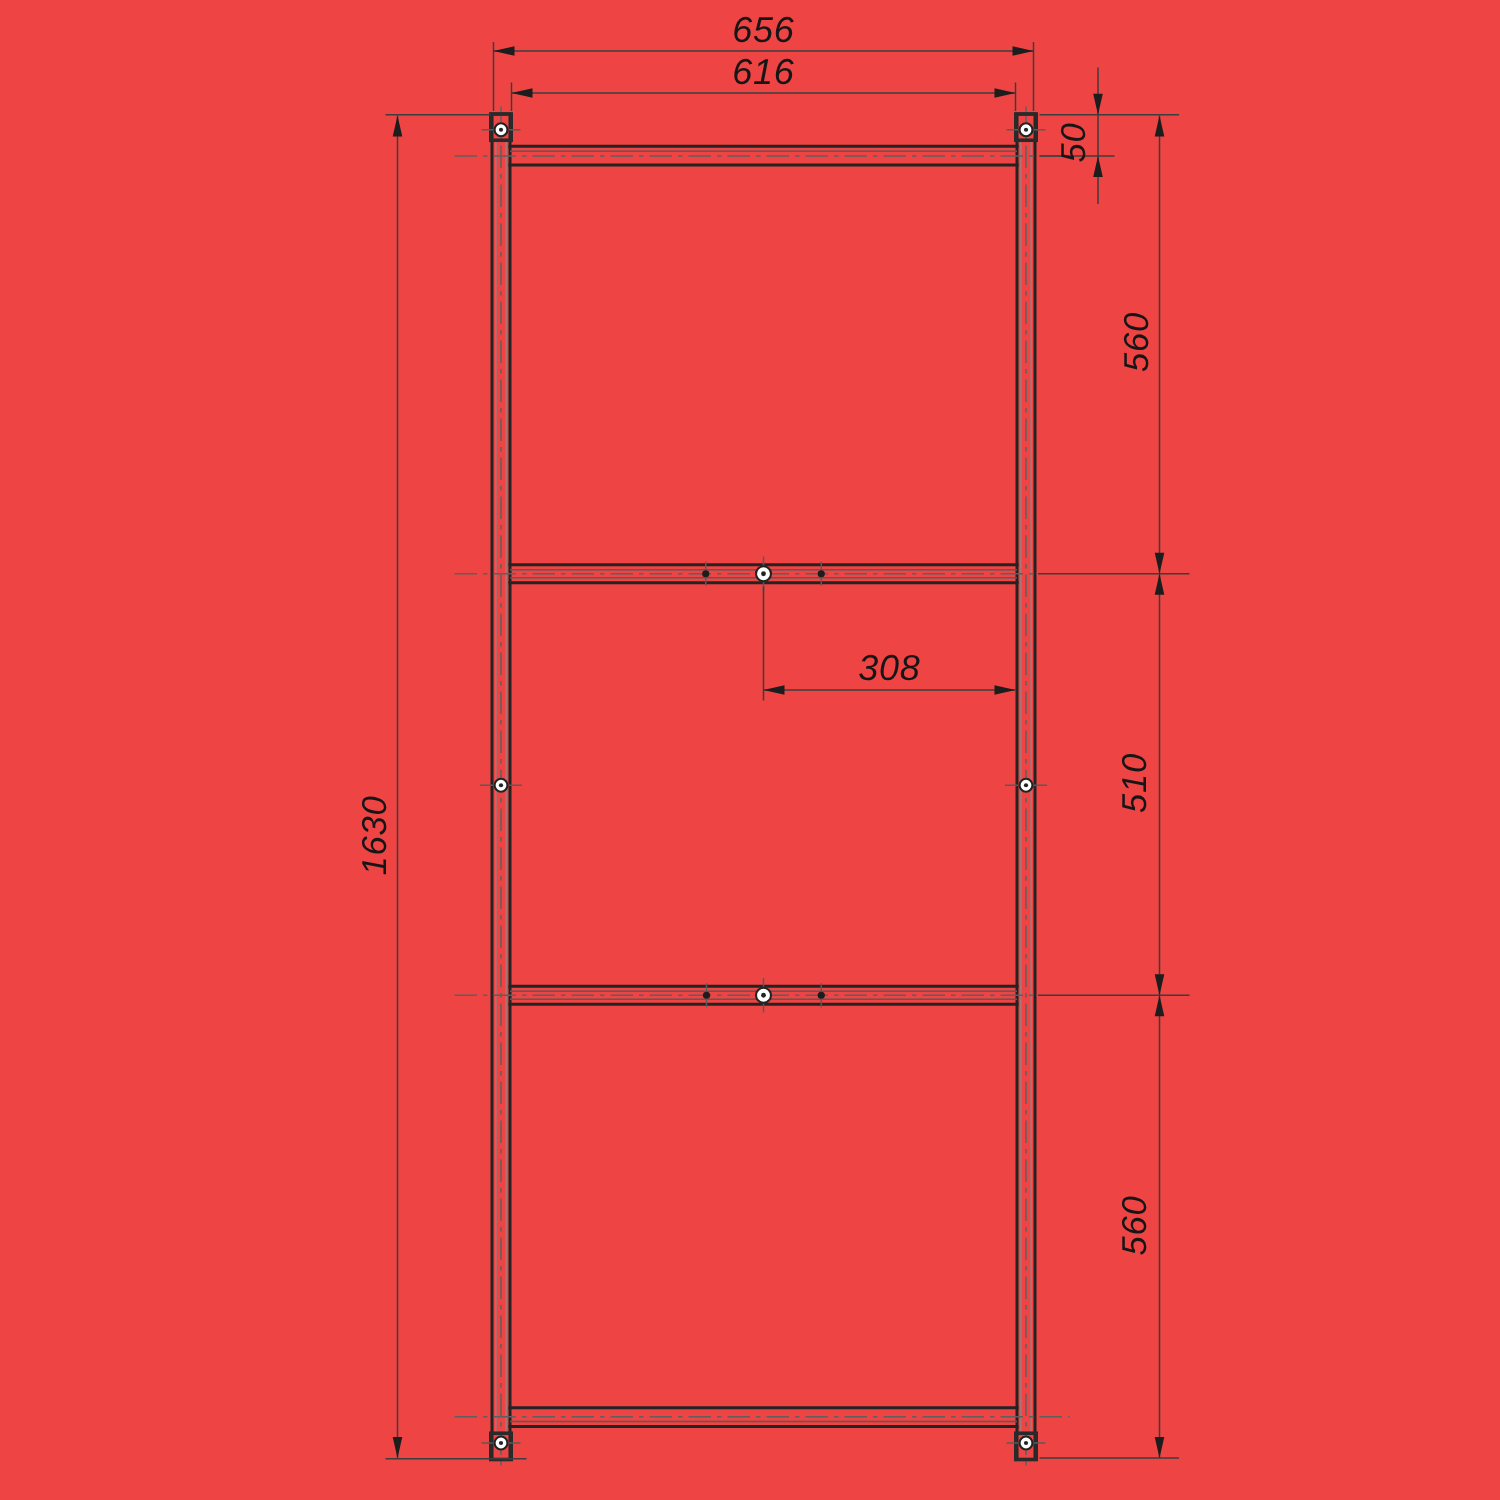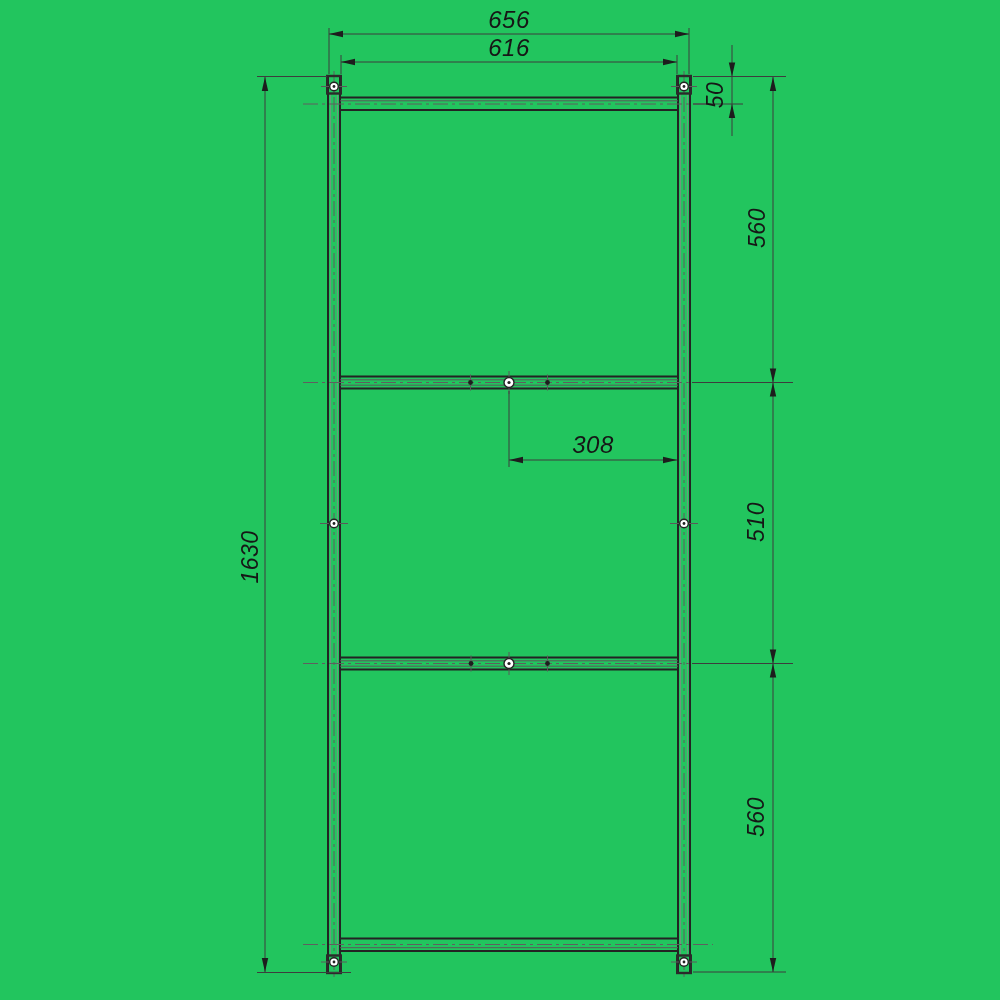--- a/index.html
+++ b/index.html
@@ -1,19 +1,19 @@
 <!DOCTYPE html>
 <html><head>
 <meta charset="utf-8">
 <style>
   html,body{margin:0;padding:0;background:#f3f3f3;}
   .canvas{
     position:relative;
     width:1000px;height:1000px;
-    background:#22c55e;
+    background:#ef4444;
     font-family:"Liberation Sans", sans-serif;
     overflow:hidden;
   }
   svg{display:block;}
   
   .thick{stroke:#232323;stroke-width:2;fill:none;stroke-linecap:square;}
   .med{stroke:#2a2a2a;stroke-width:2.4;fill:none;}
   .thin{stroke:#5a5a5a;stroke-width:1;fill:none;}
   .hair{stroke:#8a8a8a;stroke-width:0.8;fill:none;}
   .cl{stroke:#5f5f5f;stroke-width:1;fill:none;stroke-dasharray:15 4 3 4;}

